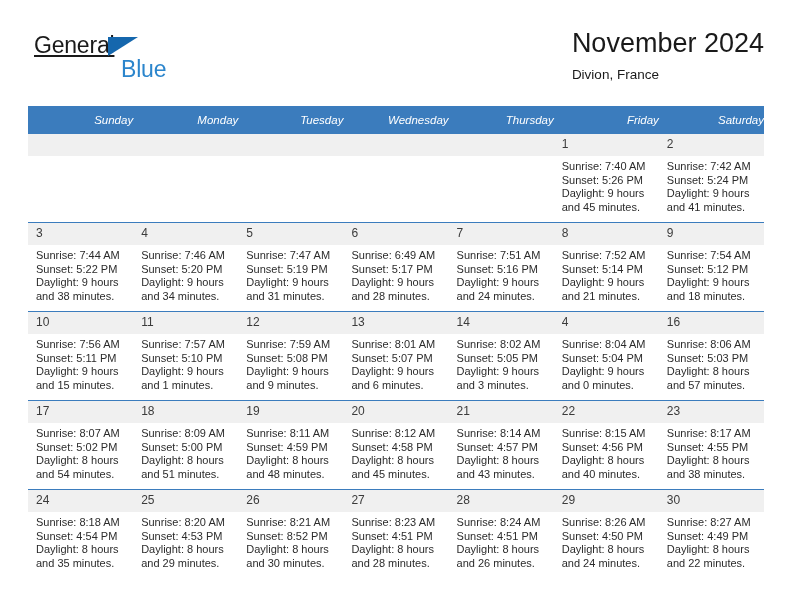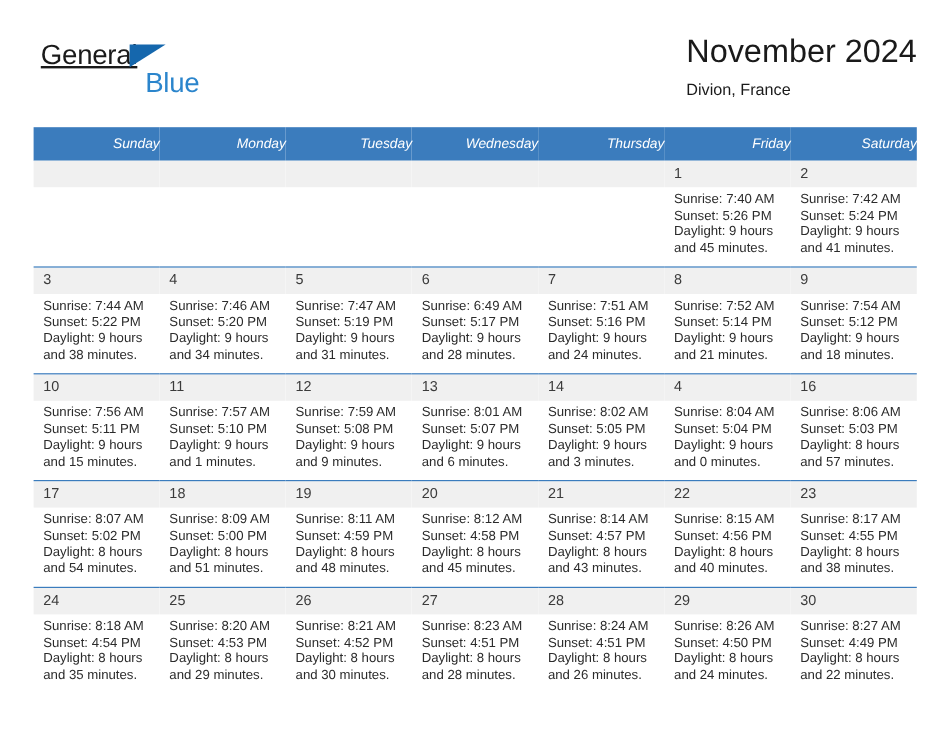--- a/index.html
+++ b/index.html
@@ -455,21 +455,21 @@
               <div>Sunrise: 8:20 AM</div>
               <div>Sunset: 4:53 PM</div>
               <div>Daylight: 8 hours</div>
               <div>and 29 minutes.</div>
             </div>
           </td>
           <td>
             <div class="daynum">26</div>
             <div class="details">
               <div>Sunrise: 8:21 AM</div>
-              <div>Sunset: 4:52 PM</div>
+              <div>Sunset: 8:52 PM</div>
               <div>Daylight: 8 hours</div>
               <div>and 30 minutes.</div>
             </div>
           </td>
           <td>
             <div class="daynum">27</div>
             <div class="details">
               <div>Sunrise: 8:23 AM</div>
               <div>Sunset: 4:51 PM</div>
               <div>Daylight: 8 hours</div>

